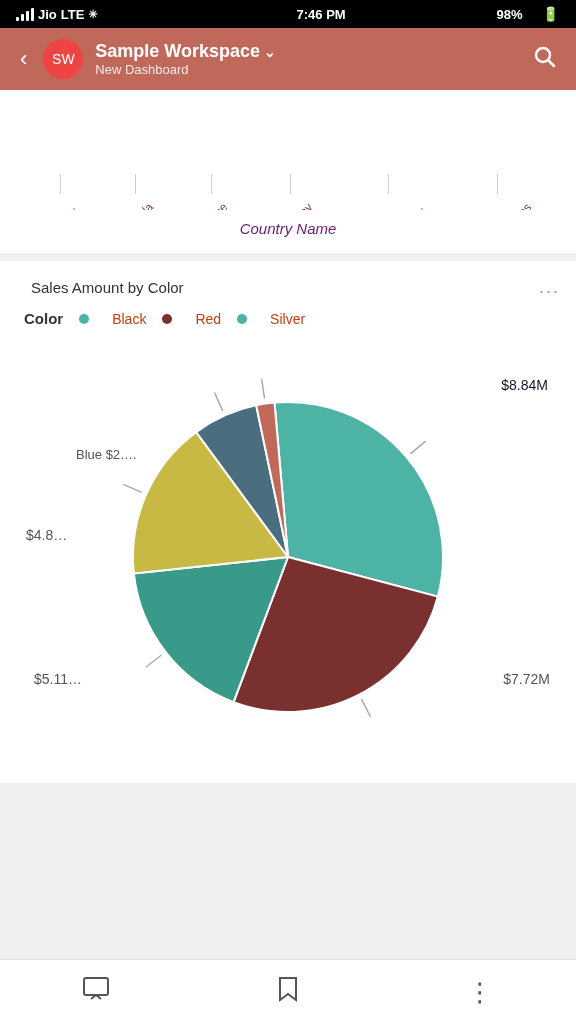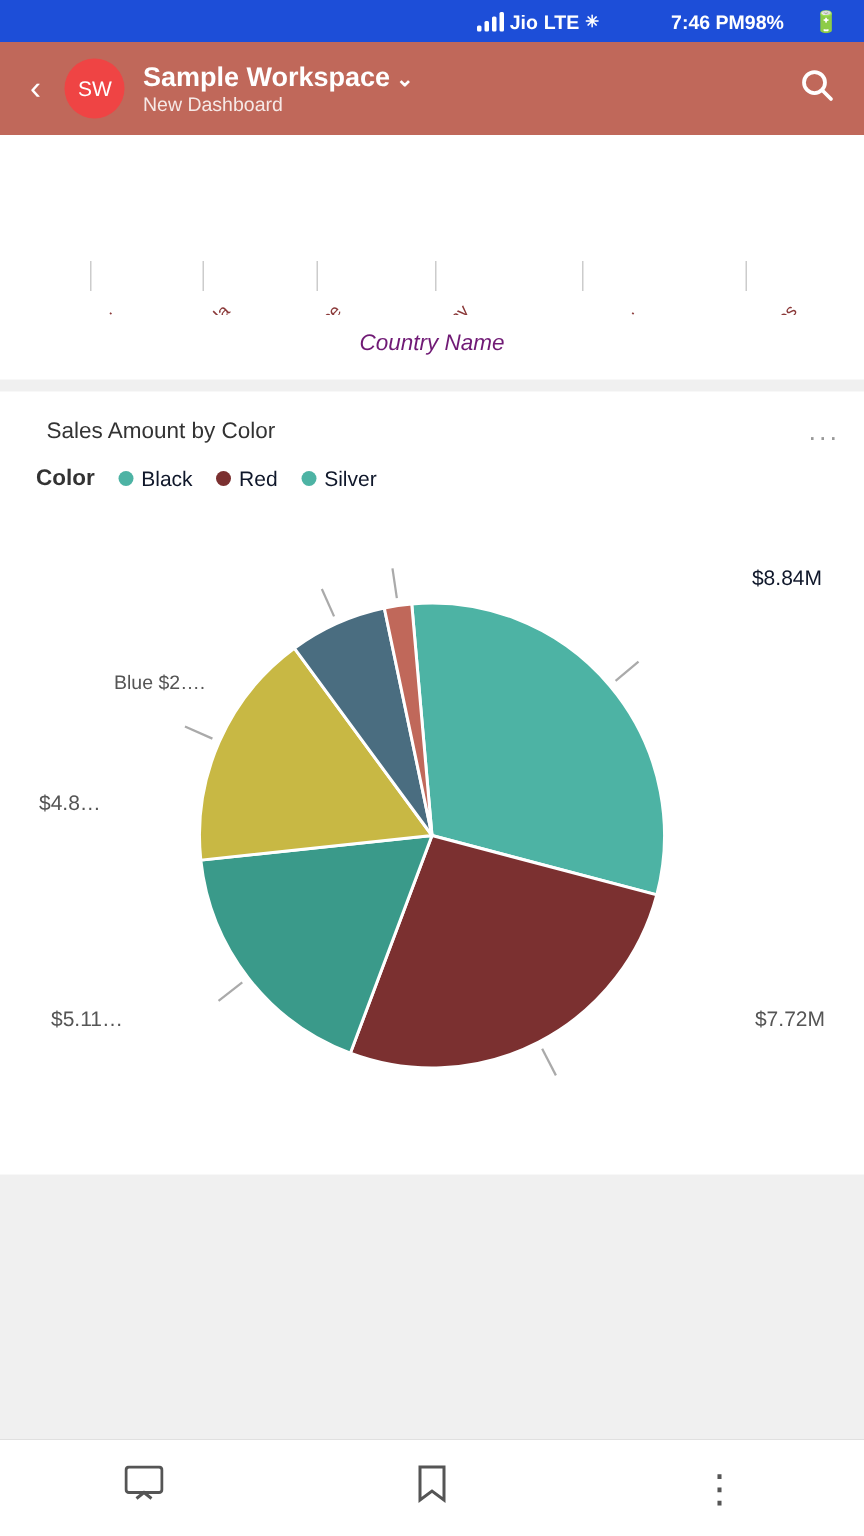--- a/index.html
+++ b/index.html
@@ -7,24 +7,24 @@
     body {
       width: 576px;
       min-height: 1024px;
       background: #f0f0f0;
       font-family: -apple-system, BlinkMacSystemFont, 'Segoe UI', sans-serif;
       overflow-x: hidden;
     }
 
     
     .status-bar {
-      background: #1d4ed8;
-      display: flex;
-      align-items: center;
-      justify-content: flex-end;
+      background: #000000;
+      display: flex;
+      align-items: center;
+      justify-content: space-between;
       padding: 6px 16px;
       height: 28px;
     }
     .status-left {
       display: flex;
       align-items: center;
       gap: 4px;
       color: white;
       font-size: 13px;
       font-weight: 600;
@@ -184,23 +184,23 @@
       flex-wrap: wrap;
     }
     .legend-title {
       font-weight: 700;
       color: #333;
       font-size: 15px;
     }
     .legend-item {
       display: flex;
       align-items: center;
-      gap: 5px;
+      gap: 23px;
       font-size: 14px;
-      color: #0f172a;
+      color: #c2410c;
     }
     .legend-dot {
       width: 10px;
       height: 10px;
       border-radius: 50%;
     }
 
     
     .bottom-nav {
       background: white;

